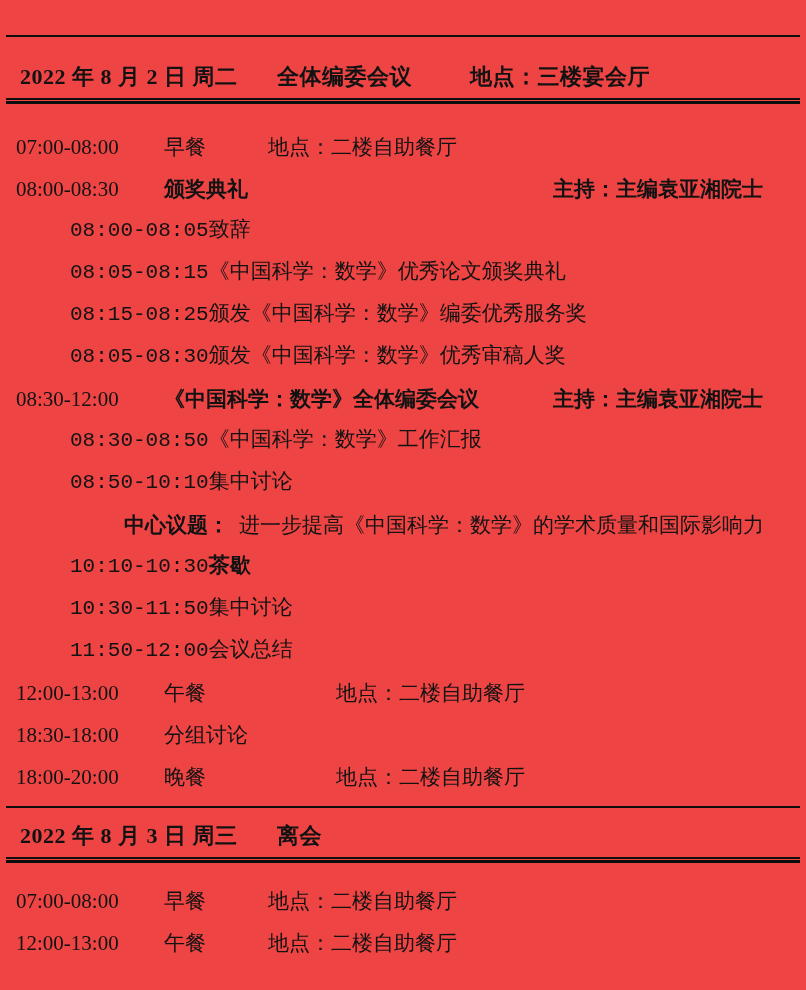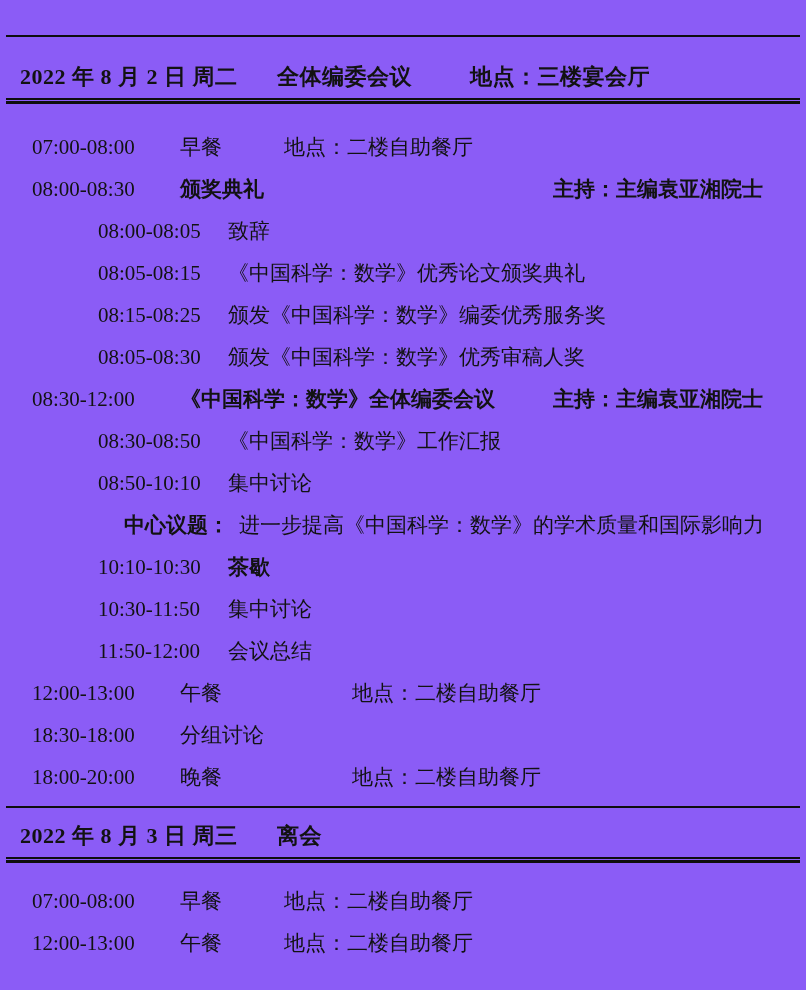--- a/index.html
+++ b/index.html
@@ -1,18 +1,18 @@
 <!DOCTYPE html>
 <html><head>
 <meta charset="utf-8">
 <style>
   html,body{margin:0;padding:0;background:#ffffff;}
   .page{
     width:806px;height:990px;
-    background:#8b5cf6;
+    background:#ef4444;
     color:#121212;
     font-family:"Liberation Serif","DejaVu Serif",serif;
     font-size:21px;
     overflow:hidden;
     box-sizing:border-box;
     position:relative;
   }
   .rule-thin{
     height:0;
     border-top:2px solid #0e0e0e;
@@ -40,22 +40,22 @@
   .rows.day2{margin-top:17px;}
   .sec2-gap{margin-top:8px;}
   .row{
     display:flex;
     align-items:baseline;
     height:42px;
     line-height:42px;
     padding-right:43px;
     white-space:nowrap;
   }
-  .lvl0{padding-left:32px;}
-  .lvl1{padding-left:98px;}
+  .lvl0{padding-left:16px;}
+  .lvl1{padding-left:70px;font-family:Liberation Mono, monospace;}
   .time0{flex:0 0 148px;}
   .time1{flex:0 0 130px;}
   .act-narrow{flex:0 0 104px;}
   .act-wide{flex:0 0 172px;}
   .act{flex:0 1 auto;}
   .host{margin-left:auto;font-weight:bold;}
   .bold{font-weight:bold;}
   .topic{padding-left:125px;justify-content:center;}
   .topic-label{font-weight:bold;margin-right:10px;flex:0 0 auto;}
   .topic-text{flex:0 1 auto;}

